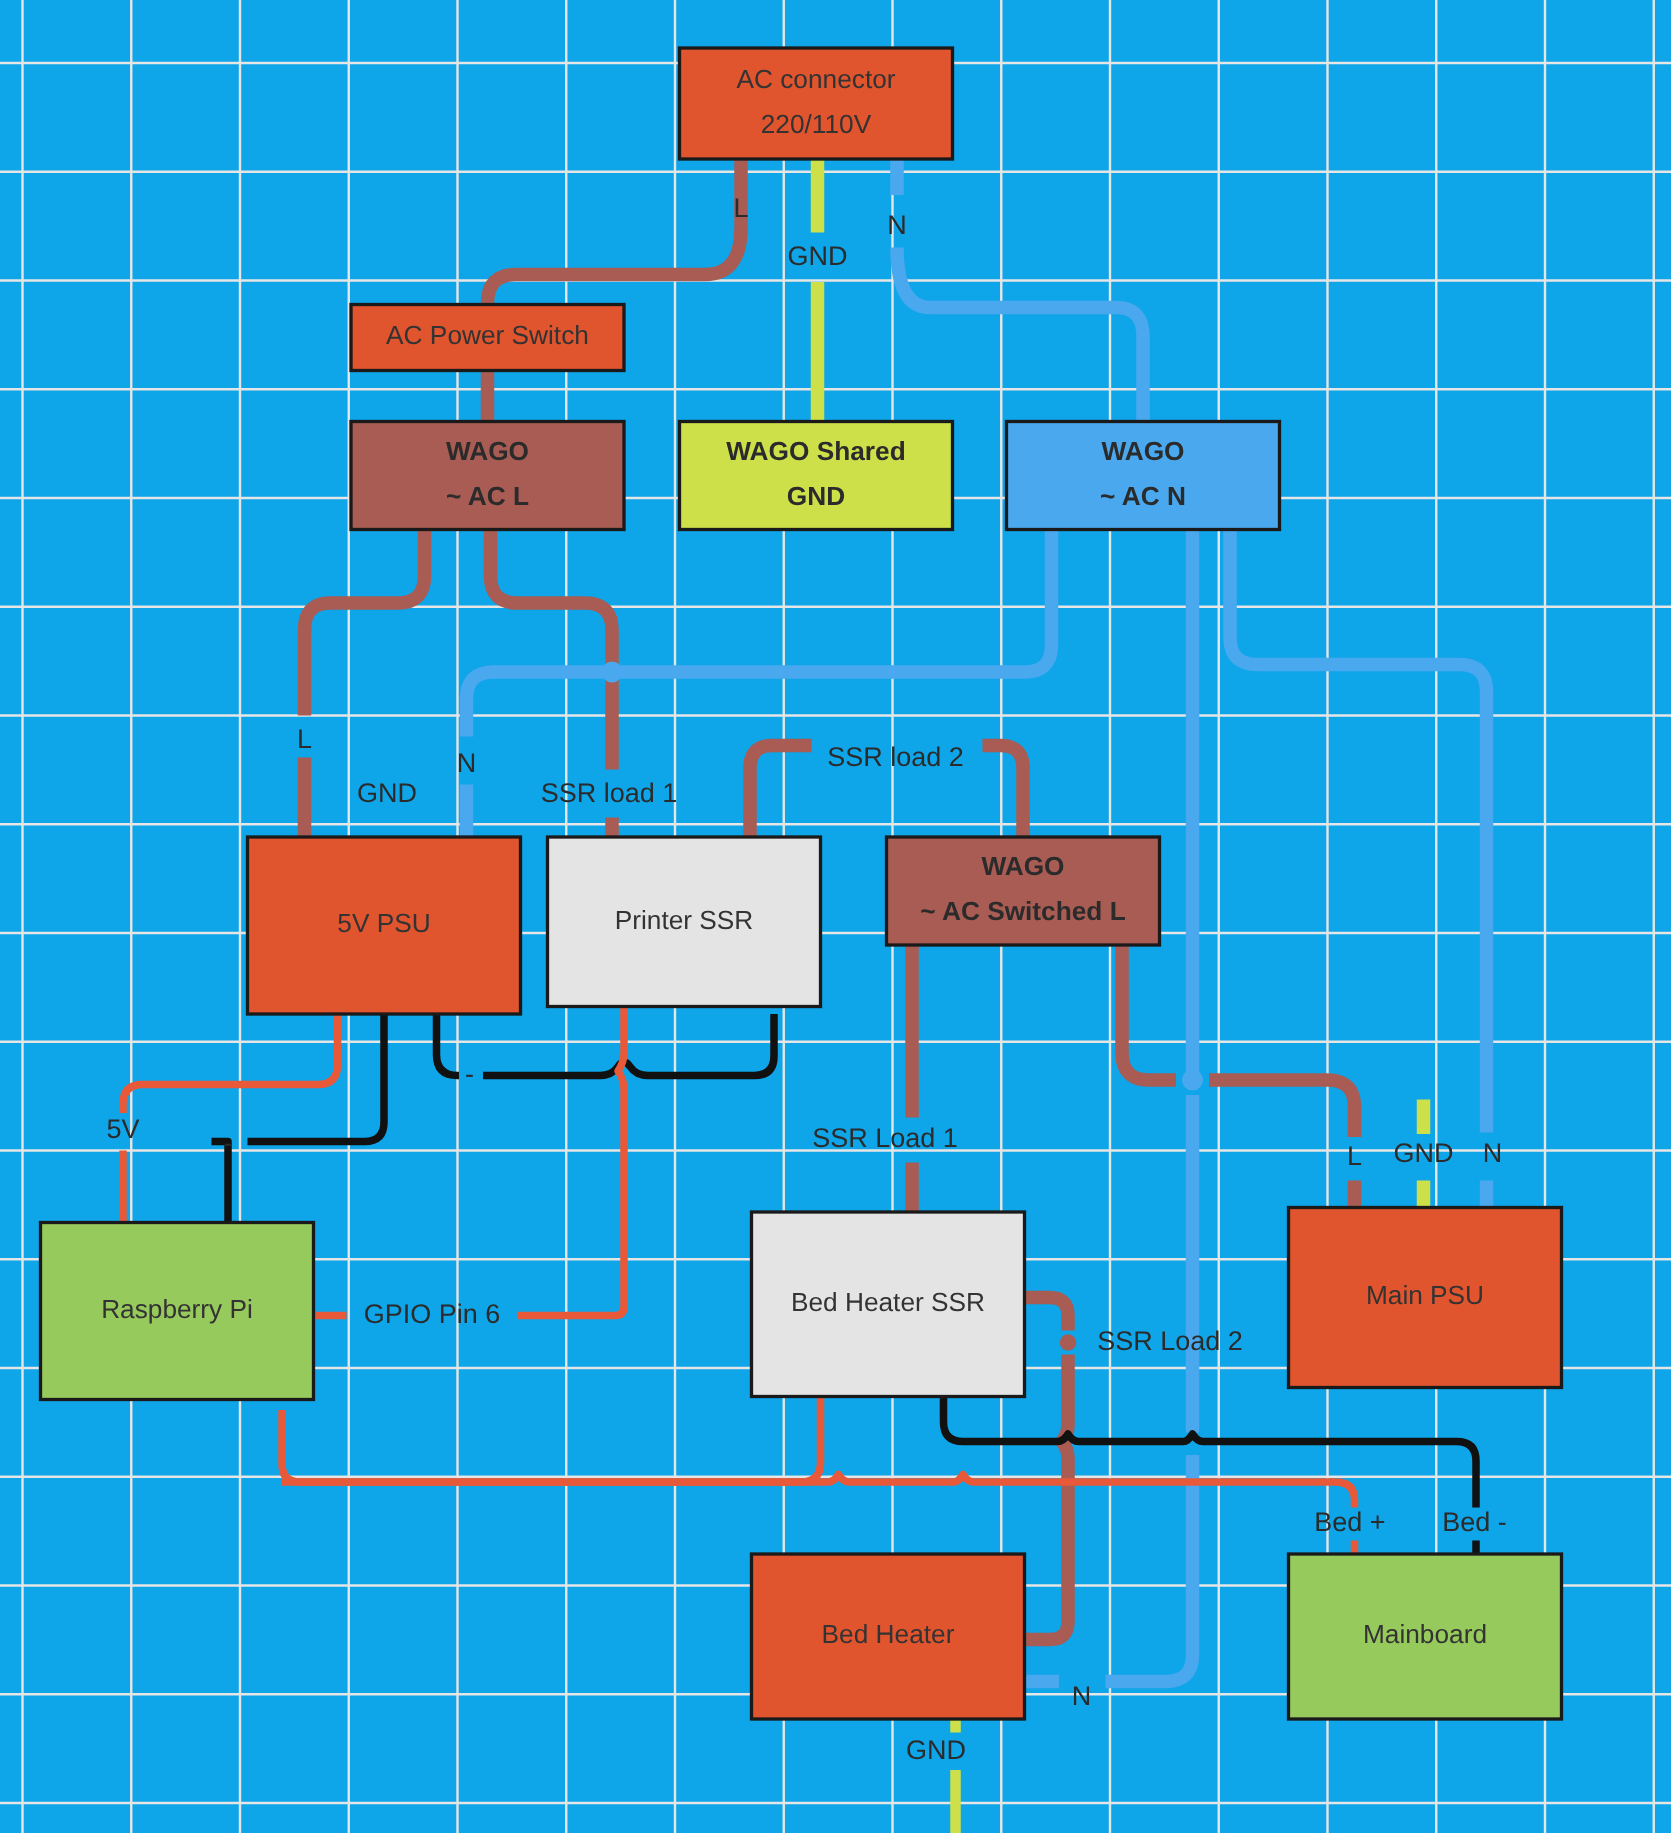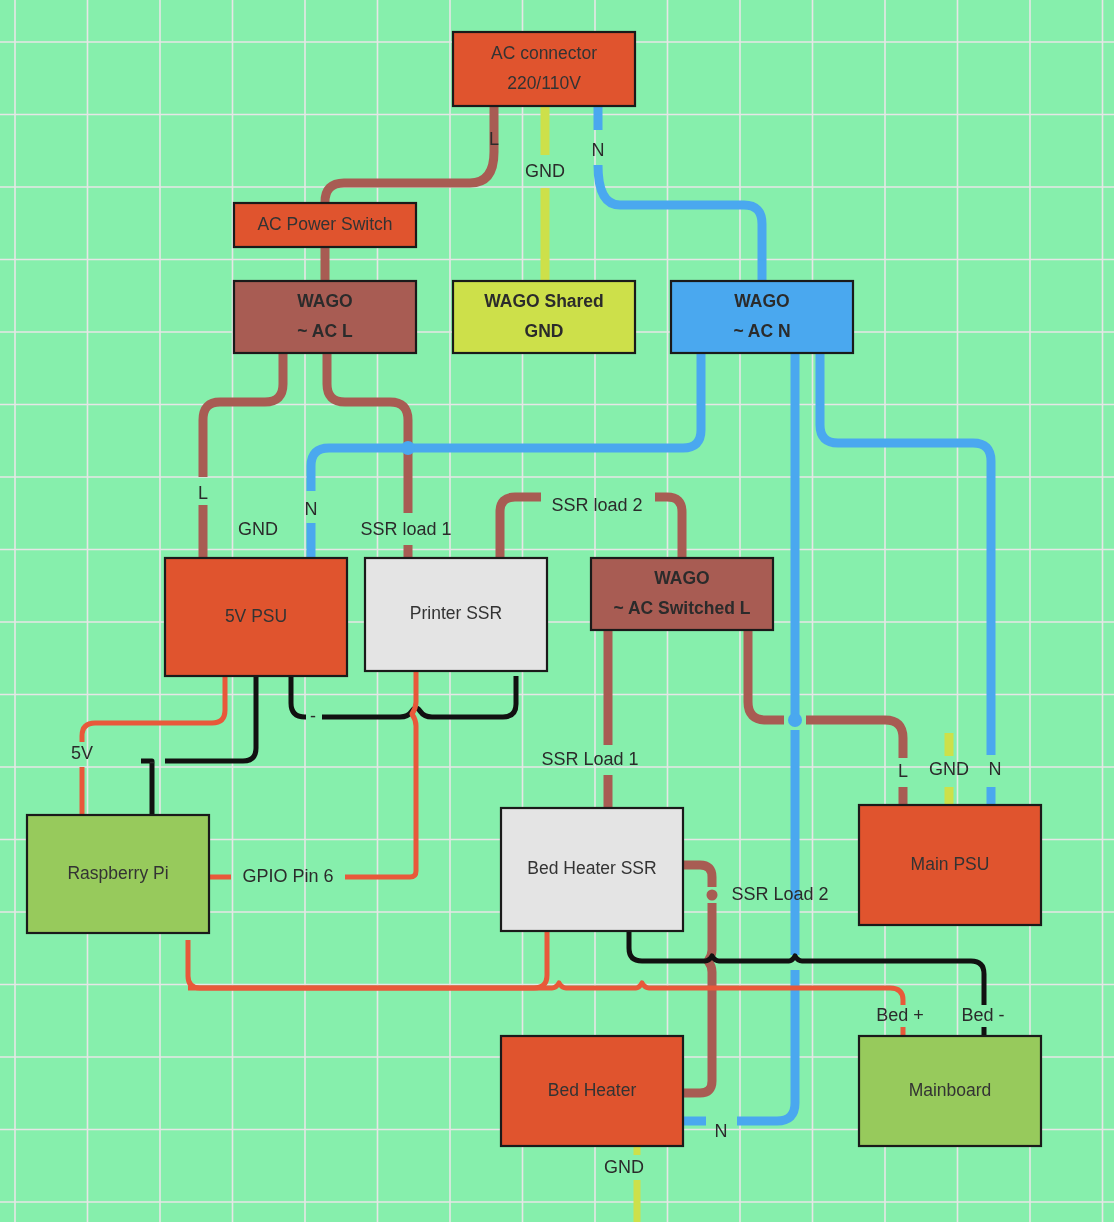--- a/index.html
+++ b/index.html
@@ -11,21 +11,21 @@
   body {
     width: 1114px;
     height: 1222px;
     font-family: "Liberation Sans", sans-serif;
     overflow: hidden;
   }
   #canvas {
     position: relative;
     width: 1114px;
     height: 1222px;
-    background: #86efac;
+    background: #0ea5e9;
   }
   svg.layer {
     position: absolute;
     top: 0;
     left: 0;
     width: 1114px;
     height: 1222px;
   }
   .grid-line {
     stroke: #e6e6e6;

